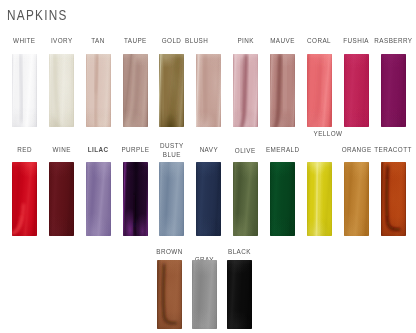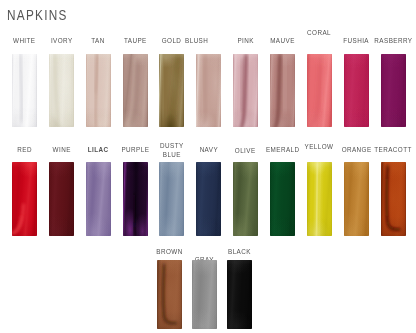--- a/index.html
+++ b/index.html
@@ -173,21 +173,21 @@
             <filter id="cf15" x="-60%" y="-60%" width="220%" height="220%">
               <feGaussianBlur stdDeviation="2.4 2.6"></feGaussianBlur>
             </filter>
           </defs>
           <path d="M 10.00 1.47 C 9.50 19.11, 9.00 36.75, 8.50 52.92 C 8.00 64.68, 7.00 70.56, 5.50 73.50" fill="none" stroke="#7f4944" stroke-opacity="0.8" stroke-width="4" stroke-linecap="round" stroke-linejoin="round" filter="url(#cf14)"></path>
           <path d="M 16.00 4.41 C 15.50 22.05, 15.00 39.69, 14.50 57.33" fill="none" stroke="#cfa9a4" stroke-opacity="0.35" stroke-width="4.5" stroke-linecap="round" stroke-linejoin="round" filter="url(#cf15)"></path>
         </svg>
       </div>
     </div>
     <div class="cell" style="left: 306.88px; top: 0px; width: 25px;">
-      <div class="labwrap" style="left: -13px; top: 28.4px; height: 24px; width: 51px; display: flex; align-items: flex-start; justify-content: center;">
+      <div class="labwrap" style="left: -13px; top: 28.4px; height: 24px; width: 51px; display: flex; align-items: center; justify-content: center;">
         <div class="lab" style="font-size: 7.45px; letter-spacing: 0.5px; line-height: 9.4px; color: rgb(80, 80, 80); transform: scaleX(0.85);">CORAL</div>
       </div>
       <div class="sw" style="left: 0px; top: 53.6px; width: 25px; height: 73.5px; border-radius: 1px; filter: blur(0.55px);">
         <div class="swin" style="background: radial-gradient(70% 28% at 28% 98%, rgba(247, 149, 152, 0.4) 0%, rgba(247, 149, 152, 0.153) 48%, rgba(247, 149, 152, 0) 88%), radial-gradient(55% 16% at 70% 4%, rgba(247, 149, 152, 0.35) 0%, rgba(247, 149, 152, 0.133) 48%, rgba(247, 149, 152, 0) 88%), linear-gradient(95deg, rgba(247, 149, 152, 0) 51.6%, rgba(247, 149, 152, 0.247) 64.8%, rgba(247, 149, 152, 0.55) 72%, rgba(247, 149, 152, 0.247) 79.2%, rgba(247, 149, 152, 0) 92.4%), linear-gradient(93deg, rgba(197, 68, 75, 0) 83.8%, rgba(197, 68, 75, 0.204) 90.4%, rgba(197, 68, 75, 0.45) 94%, rgba(197, 68, 75, 0.204) 97.6%, rgba(197, 68, 75, 0) 100%), linear-gradient(92deg, rgba(197, 68, 75, 0) 0%, rgba(197, 68, 75, 0.157) 2.4%, rgba(197, 68, 75, 0.35) 6%, rgba(197, 68, 75, 0.157) 9.6%, rgba(197, 68, 75, 0) 16.2%), linear-gradient(rgba(247, 149, 152, 0.34) 0%, rgba(247, 149, 152, 0.06) 7%, rgba(232, 106, 112, 0) 20%, rgba(232, 106, 112, 0) 74%, rgba(197, 68, 75, 0.2) 96%, rgba(197, 68, 75, 0.32) 100%), linear-gradient(90deg, rgba(197, 68, 75, 0.42) 0%, rgba(197, 68, 75, 0.1) 5%, rgba(232, 106, 112, 0) 15%, rgba(232, 106, 112, 0) 84%, rgba(197, 68, 75, 0.12) 94%, rgba(197, 68, 75, 0.46) 100%), linear-gradient(rgb(232, 106, 112), rgb(232, 106, 112));"></div>
         <svg width="25" height="73.5" viewBox="0 0 25 73.5" style="position: absolute; left: 0px; top: 0px;">
           <defs>
             <filter id="cf16" x="-60%" y="-60%" width="220%" height="220%">
               <feGaussianBlur stdDeviation="2 2.2"></feGaussianBlur>
             </filter>
             <filter id="cf17" x="-60%" y="-60%" width="220%" height="220%">
@@ -298,21 +298,21 @@
     </div>
     <div class="cell" style="left: 270.02px; top: 0px; width: 25px;">
       <div class="labwrap" style="left: -13px; top: 138.2px; height: 24px; width: 51px; display: flex; align-items: center; justify-content: center;">
         <div class="lab" style="font-size: 7.45px; letter-spacing: 0.5px; line-height: 9.4px; color: rgb(80, 80, 80); transform: scaleX(0.85);">EMERALD</div>
       </div>
       <div class="sw" style="left: 0px; top: 162.4px; width: 25px; height: 73.5px; border-radius: 1px; filter: blur(0.55px);">
         <div class="swin" style="background: radial-gradient(65% 26% at 35% 96%, rgba(14, 98, 49, 0.3) 0%, rgba(14, 98, 49, 0.114) 48%, rgba(14, 98, 49, 0) 88%), radial-gradient(55% 18% at 40% 5%, rgba(14, 98, 49, 0.28) 0%, rgba(14, 98, 49, 0.106) 48%, rgba(14, 98, 49, 0) 88%), linear-gradient(93deg, rgba(14, 98, 49, 0) 0%, rgba(14, 98, 49, 0.133) 15.2%, rgba(14, 98, 49, 0.3) 26%, rgba(14, 98, 49, 0.133) 36.8%, rgba(14, 98, 49, 0) 56.6%), linear-gradient(93deg, rgba(1, 42, 16, 0) 61.6%, rgba(1, 42, 16, 0.125) 74.8%, rgba(1, 42, 16, 0.28) 82%, rgba(1, 42, 16, 0.125) 89.2%, rgba(1, 42, 16, 0) 100%), linear-gradient(rgba(14, 98, 49, 0.34) 0%, rgba(14, 98, 49, 0.06) 7%, rgba(6, 69, 31, 0) 20%, rgba(6, 69, 31, 0) 74%, rgba(1, 42, 16, 0.2) 96%, rgba(1, 42, 16, 0.32) 100%), linear-gradient(90deg, rgba(1, 42, 16, 0.42) 0%, rgba(1, 42, 16, 0.1) 5%, rgba(6, 69, 31, 0) 15%, rgba(6, 69, 31, 0) 84%, rgba(1, 42, 16, 0.12) 94%, rgba(1, 42, 16, 0.46) 100%), linear-gradient(rgb(6, 69, 31), rgb(6, 69, 31));"></div>
       </div>
     </div>
     <div class="cell" style="left: 306.88px; top: 0px; width: 25px;">
-      <div class="labwrap" style="left: -13px; top: 135px; height: 24px; width: 51px; display: flex; align-items: center; justify-content: center;">
+      <div class="labwrap" style="left: -13px; top: 122px; height: 24px; width: 51px; display: flex; align-items: center; justify-content: flex-end;">
         <div class="lab" style="font-size: 7.45px; letter-spacing: 0.5px; line-height: 9.4px; color: rgb(80, 80, 80); transform: scaleX(0.85);">YELLOW</div>
       </div>
       <div class="sw" style="left: 0px; top: 162.4px; width: 25px; height: 73.5px; border-radius: 1px; filter: blur(0.55px);">
         <div class="swin" style="background: radial-gradient(60% 24% at 34% 97%, rgba(242, 239, 160, 0.35) 0%, rgba(242, 239, 160, 0.133) 48%, rgba(242, 239, 160, 0) 88%), radial-gradient(45% 16% at 40% 4%, rgba(242, 239, 160, 0.55) 0%, rgba(242, 239, 160, 0.208) 48%, rgba(242, 239, 160, 0) 88%), linear-gradient(91deg, rgba(242, 239, 160, 0) 26.4%, rgba(242, 239, 160, 0.247) 35.2%, rgba(242, 239, 160, 0.55) 40%, rgba(242, 239, 160, 0.247) 44.8%, rgba(242, 239, 160, 0) 53.6%), linear-gradient(91deg, rgba(242, 239, 160, 0) 38.4%, rgba(242, 239, 160, 0.114) 47.2%, rgba(242, 239, 160, 0.25) 52%, rgba(242, 239, 160, 0.114) 56.8%, rgba(242, 239, 160, 0) 65.6%), linear-gradient(94deg, rgba(172, 164, 5, 0) 50.8%, rgba(172, 164, 5, 0.133) 68.4%, rgba(172, 164, 5, 0.3) 78%, rgba(172, 164, 5, 0.133) 87.6%, rgba(172, 164, 5, 0) 100%), linear-gradient(92deg, rgba(172, 164, 5, 0) 0%, rgba(172, 164, 5, 0.133) 3.8%, rgba(172, 164, 5, 0.3) 8%, rgba(172, 164, 5, 0.133) 12.2%, rgba(172, 164, 5, 0) 19.9%), linear-gradient(rgba(242, 239, 160, 0.34) 0%, rgba(242, 239, 160, 0.06) 7%, rgba(215, 204, 20, 0) 20%, rgba(215, 204, 20, 0) 74%, rgba(172, 164, 5, 0.2) 96%, rgba(172, 164, 5, 0.32) 100%), linear-gradient(90deg, rgba(172, 164, 5, 0.42) 0%, rgba(172, 164, 5, 0.1) 5%, rgba(215, 204, 20, 0) 15%, rgba(215, 204, 20, 0) 84%, rgba(172, 164, 5, 0.12) 94%, rgba(172, 164, 5, 0.46) 100%), linear-gradient(rgb(215, 204, 20), rgb(215, 204, 20));"></div>
         <svg width="25" height="73.5" viewBox="0 0 25 73.5" style="position: absolute; left: 0px; top: 0px;">
           <defs>
             <filter id="cf22" x="-60%" y="-60%" width="220%" height="220%">
               <feGaussianBlur stdDeviation="1.8 3"></feGaussianBlur>
             </filter>
           </defs>

